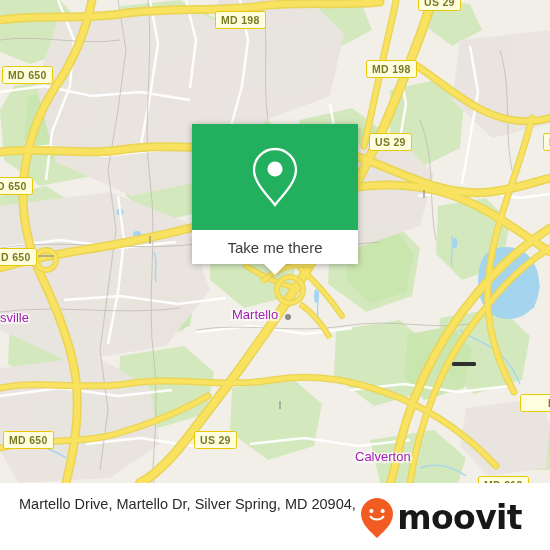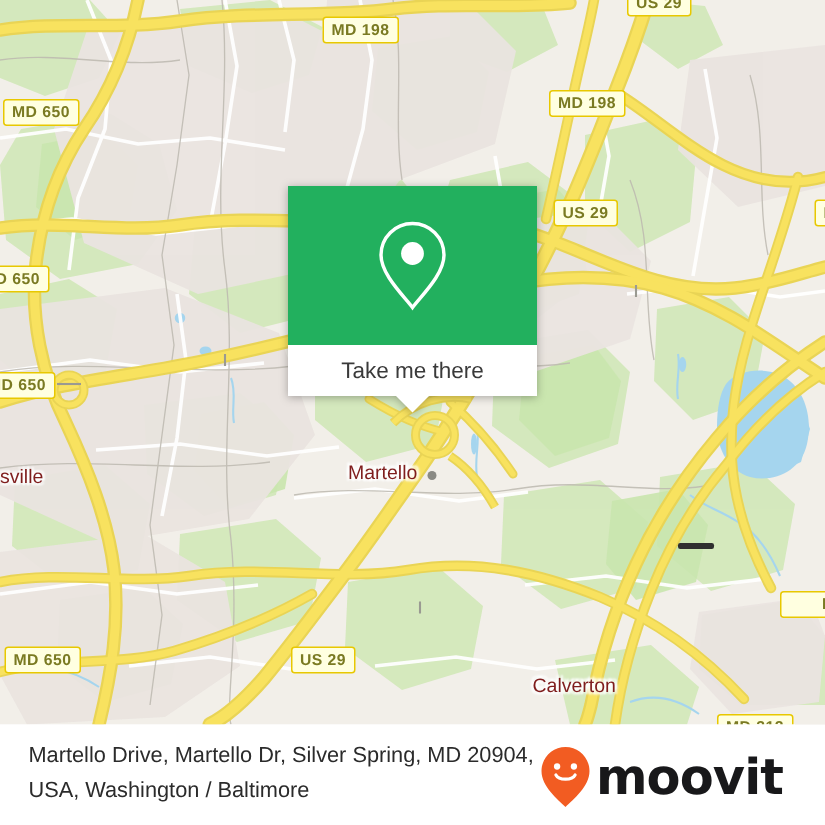--- a/index.html
+++ b/index.html
@@ -35,21 +35,21 @@
     width: 550px;
     height: 483px;
     display: block;
   }
 
   
   .place-label {
     position: absolute;
     font-family: "Liberation Sans", sans-serif;
     font-size: 13px;
-    color: #7f1d1d;
+    color: #a21caf;
     white-space: nowrap;
     text-shadow:
       -1.5px -1.5px 1.5px #fff, 1.5px -1.5px 1.5px #fff,
       -1.5px  1.5px 1.5px #fff, 1.5px  1.5px 1.5px #fff,
        0 0 3px #fff, 0 0 3px #fff;
     pointer-events: none;
   }
 
   
   .shield {
@@ -388,21 +388,20 @@
         <span id="popup-label">Take me there</span>
         <span id="popup-tail"></span>
       </div>
     </div>
 
   </div>
 
   <div id="footer">
     <div id="footer-address">
       <span>Martello Drive, Martello Dr, Silver Spring, MD 20904,</span><br>
-      <span>USA, Washington / Baltimore</span>
     </div>
     <div id="moovit-logo">
       <svg width="36" height="42" viewBox="0 0 36 42">
         <path d="M18 1 C9.2 1 2 8.2 2 17 C2 27.5 13 36 18 41 C23 36 34 27.5 34 17 C34 8.2 26.8 1 18 1 Z" fill="#f25c22"></path>
         <circle cx="12.4" cy="14" r="2.1" fill="#ffffff"></circle>
         <circle cx="23.6" cy="14" r="2.1" fill="#ffffff"></circle>
         <path d="M11.6 19.6 C13.6 23.4 22.4 23.4 24.4 19.6" fill="none" stroke="#ffffff" stroke-width="2.1" stroke-linecap="round"></path>
       </svg>
       <span id="moovit-wordmark">moovit</span>
     </div>

